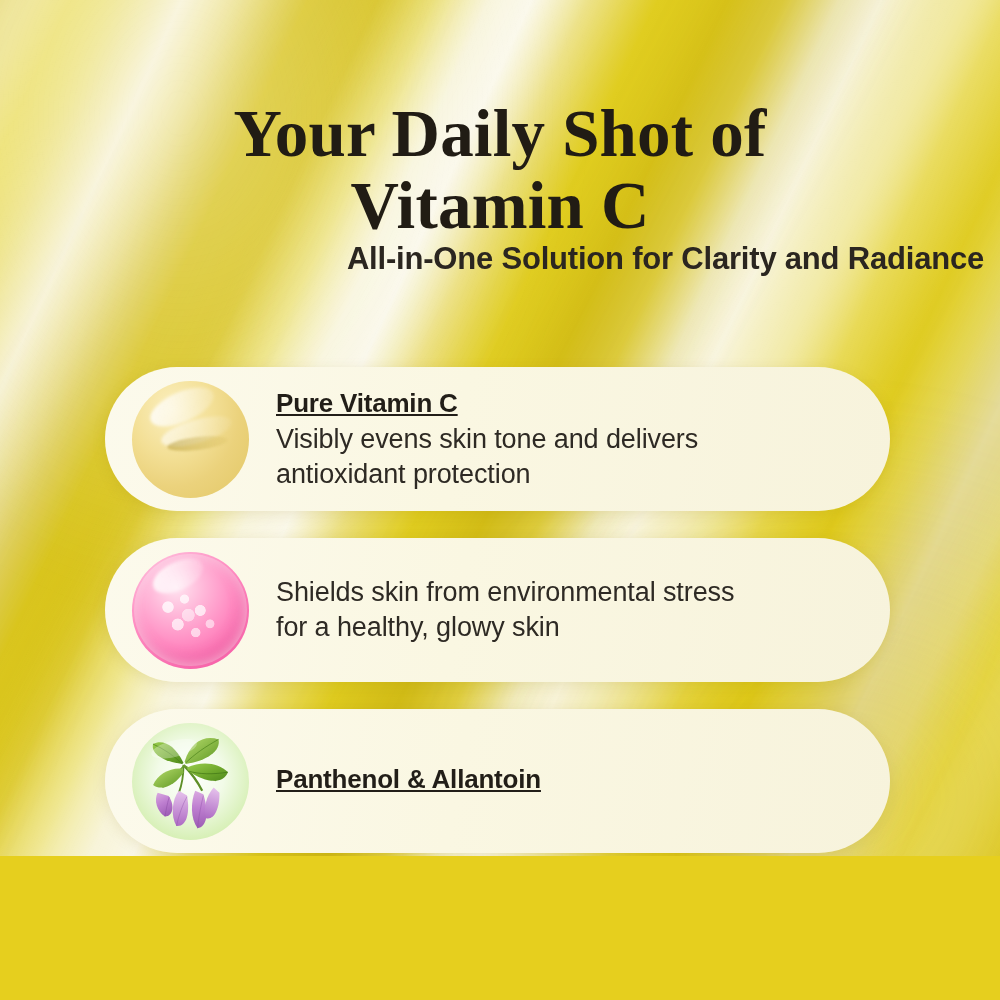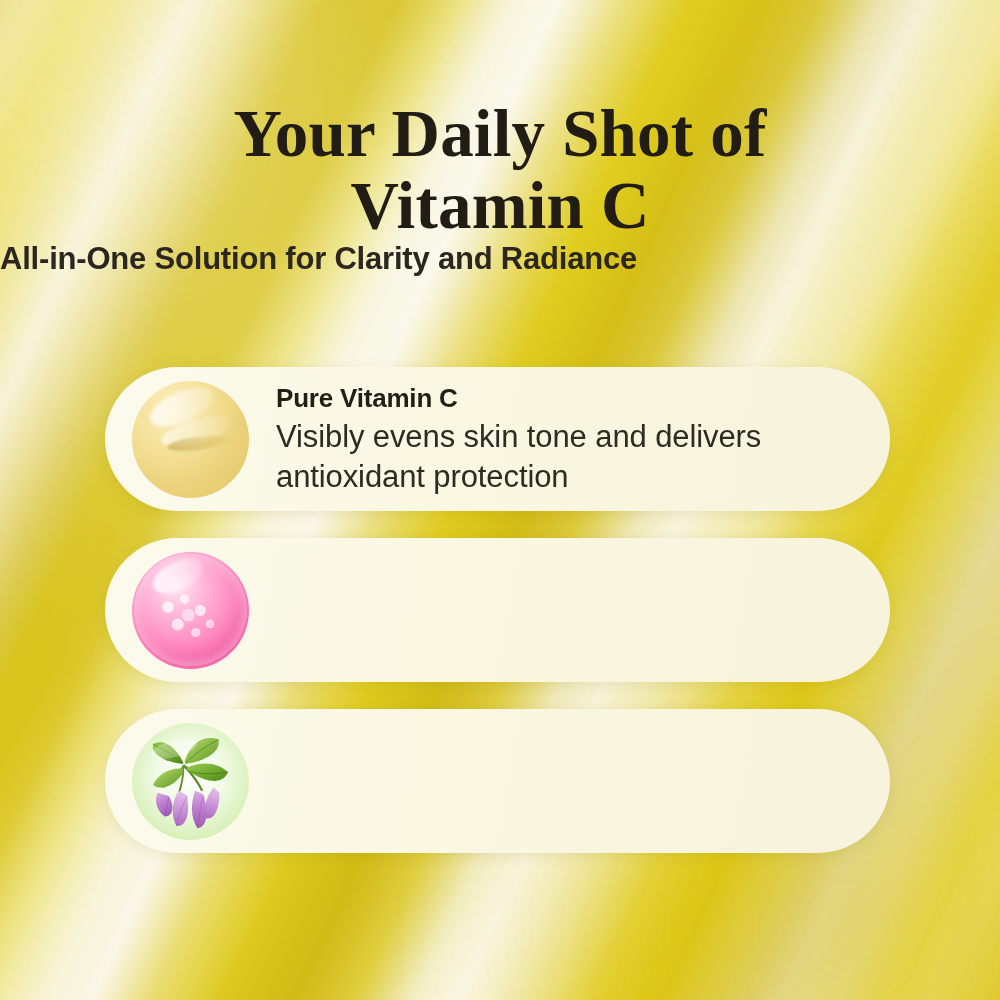--- a/index.html
+++ b/index.html
@@ -2,21 +2,21 @@
 <html><head>
 <meta charset="utf-8">
 <style>
   html,body{margin:0;padding:0;}
   body{
     width:1000px;height:1000px;overflow:hidden;
     font-family:"Liberation Sans", sans-serif;
     background:#E6CF1E;
   }
   .canvas{
-    position:relative;width:1000px;height:1000px;overflow:hidden;
+    position:relative;width:1000px;height:856px;overflow:hidden;
     background:#E6CF1E;
   }
 
   
   .bg-base{
     position:absolute;inset:0;
     background:
       linear-gradient(115deg,
         #D9C41A 0%,  #E4D227 5%,  #F0E79A 10%, #F7F2D4 13%,
         #EFE48E 17%, #E3D022 22%, #DCC71B 27%,
@@ -77,22 +77,22 @@
   .headline{
     position:absolute;left:0;right:0;top:52px;
     text-align:center;
     font-family:"Liberation Serif", serif;
     font-size:67px;line-height:1.08;
     color:#211C14;
     letter-spacing:.2px;
     white-space:pre-line;
   }
   .subtitle{
-    position:absolute;left:0;right:4px;top:241px;
-    text-align:left;
+    position:absolute;left:0;right:16px;top:241px;
+    text-align:right;
     font-family:"Liberation Sans", sans-serif;
     font-weight:bold;
     font-size:31px;
     color:#2B2620;
     letter-spacing:-.2px;
   }
 
   
   .cards{position:absolute;left:105px;top:367px;width:785px;}
   .card{
@@ -171,24 +171,24 @@
     background:radial-gradient(circle at 50% 45%, #FFFFFF 0%, #F2FBE8 38%, #D8F0B8 72%, #BFE392 100%);
   }
   .sw-bot svg{position:absolute;inset:0;width:100%;height:100%;}
 
   .card-text{
     margin-left:27px;margin-right:26px;
     display:flex;flex-direction:column;justify-content:center;
   }
   .card-title{
     font-size:26px;font-weight:bold;color:#221E18;
-    line-height:1.25;letter-spacing:-.2px;margin-bottom:3px;
+    line-height:1.25;letter-spacing:-.2px;margin-bottom:3px;text-decoration:underline;
   }
   .card-desc{
-    font-size:31px;color:#2E2A24;line-height:1.28;
+    font-size:27px;color:#2E2A24;line-height:1.28;
     letter-spacing:-.1px;white-space:pre-line;
   }
 
   .disclaimer{
     position:absolute;left:0;right:0;top:936px;
     text-align:center;
     font-size:17px;
     color:rgba(255,255,255,.66);
     letter-spacing:.1px;
   }
@@ -224,20 +224,22 @@
       </div>
     </div>
 
     <div class="card">
       <div class="swatch sw-glut">
         <div class="foam"></div>
           <div class="hl"></div>
           <div class="rim"></div>
       </div>
       <div class="card-text">
+        <div class="card-desc">Shields skin from environmental stress
+for a healthy, glowy skin</div>
       </div>
     </div>
 
     <div class="card">
       <div class="swatch sw-bot">
         <svg viewBox="0 0 100 100" preserveAspectRatio="xMidYMid slice">
           <defs>
             <linearGradient id="lf" x1="0" y1="0" x2="1" y2="1">
               <stop offset="0%" stop-color="#9ACD4E"></stop>
                 <stop offset="55%" stop-color="#6FA82C"></stop>
@@ -283,19 +285,20 @@
             <path d="M54 58 C50 68 50 82 56 90 C64 89 66 77 61 61 Z" fill="url(#pf)"></path>
             <path d="M56 90 C57 80 59 70 61 62" stroke="#8C4BA6" stroke-width=".6" fill="none" opacity=".55"></path>
           </g>
           <g transform="rotate(16 72 62)">
             <path d="M68 56 C64 64 64 76 69 83 C76 83 78 72 74 59 Z" fill="url(#pf2)"></path>
           </g>
           <ellipse cx="36" cy="22" rx="20" ry="7" fill="#ffffff" opacity=".30" transform="rotate(-14 36 22)"></ellipse>
         </svg>
       </div>
       <div class="card-text">
+        <div class="card-title">Panthenol &amp; Allantoin</div>
       </div>
     </div>
 
   </div>
 
 
 </div>
 
 </body></html>

